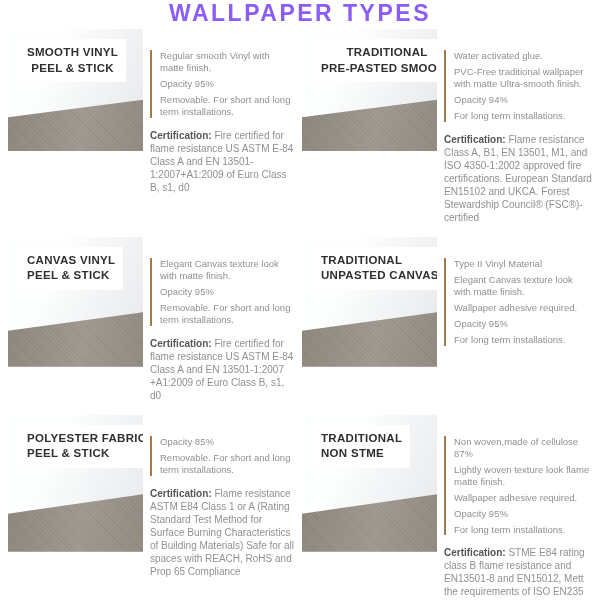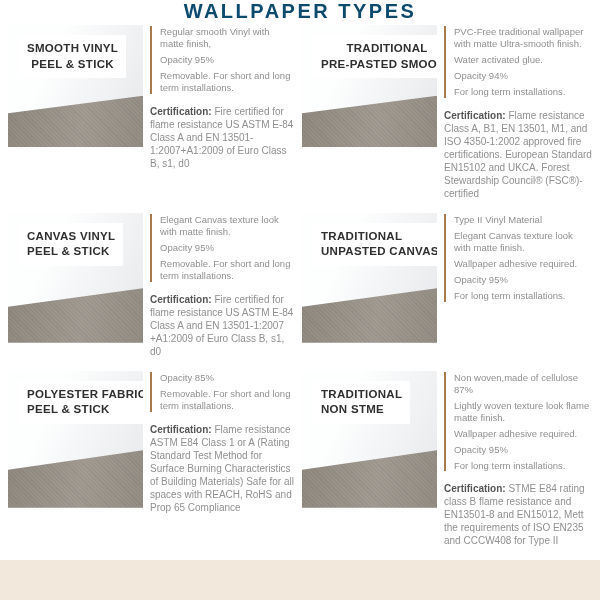--- a/index.html
+++ b/index.html
@@ -9,24 +9,24 @@
     background: #ffffff;
     color: #909090;
     overflow: hidden;
     display: flex;
     flex-direction: column;
   }
 
   
   .title-bar { height: 54px; display: flex; align-items: center; justify-content: center; }
   .page-title {
-    font-size: 20px;
+    font-size: 23px;
     font-weight: 600;
     letter-spacing: 2.5px;
-    color: #0c4a6e;
+    color: #8b5cf6;
   }
 
   
   .panel-grid {
     flex: 1;
     display: grid;
     grid-template-columns: 288px 290px;
     column-gap: 6px;
     padding: 2px 8px 0 8px;
     align-content: start;
@@ -58,21 +58,21 @@
     background: rgba(255,255,255,.96);
     padding: 6px 8px 6px 9px;
     z-index: 2;
     color: #2f2f2f;
     font-size: 11.5px;
     font-weight: 600;
     letter-spacing: .3px;
     line-height: 1.35;
     white-space: nowrap;
   }
-  .panel .text { flex: 1; padding-top: 1px; min-width: 0; }
+  .panel .text { flex: 1; padding-top: 1px; min-width: 0; margin-top: 20px; }
   .desc {
     border-left: 2px solid #a87a4b;
     padding-left: 8px;
     font-size: 9.5px;
     line-height: 1.26;
     color: #909090;
   }
   .desc p { margin-bottom: 4px; }
   .desc p:last-child { margin-bottom: 0; }
   .cert {
@@ -121,22 +121,22 @@
 
   <div class="panel r1">
     <div class="swatch">
       <div class="swatch-label">
         <div>TRADITIONAL</div>
         <div>PRE-PASTED SMOOTH</div>
       </div>
     </div>
     <div class="text">
       <div class="desc">
+        <p>Water activated glue.</p>
         <p>PVC-Free traditional wallpaper with matte Ultra-smooth finish.</p>
-        <p>Water activated glue.</p>
         <p>Opacity 94%</p>
         <p>For long term installations.</p>
       </div>
       <div class="cert"><span class="cert-label">Certification:</span><span> Flame resistance Class A, B1, EN 13501, M1, and ISO 4350-1:2002 approved fire certifications. European Standard EN15102 and UKCA. Forest Stewardship Council® (FSC®)-certified</span></div>
     </div>
   </div>
 
   <div class="panel r2">
     <div class="swatch">
       <div class="swatch-label">

